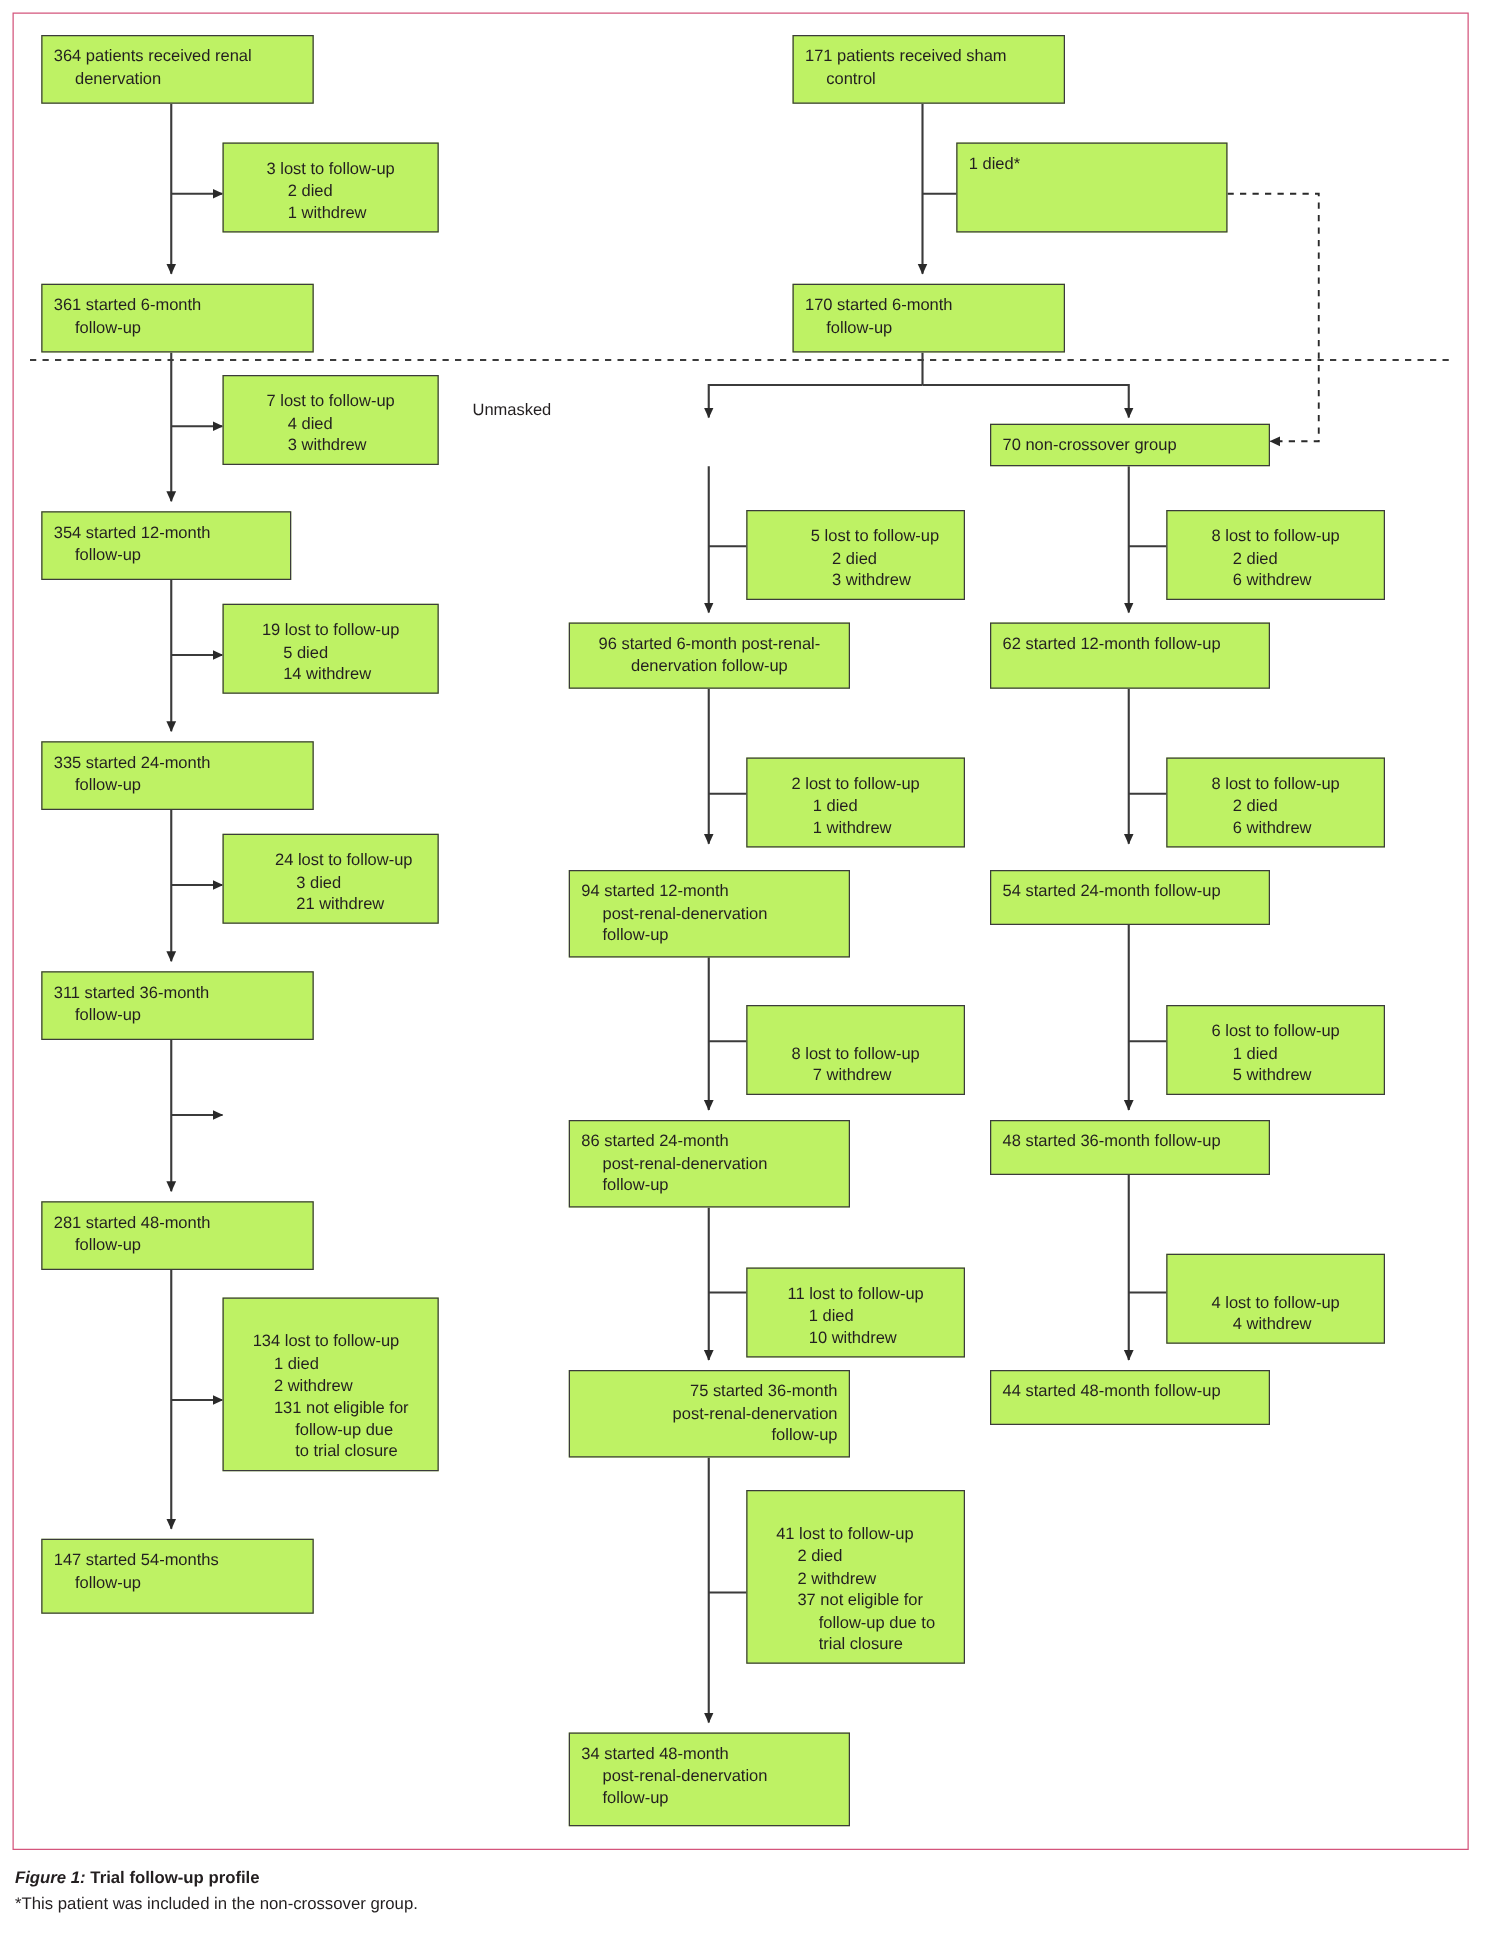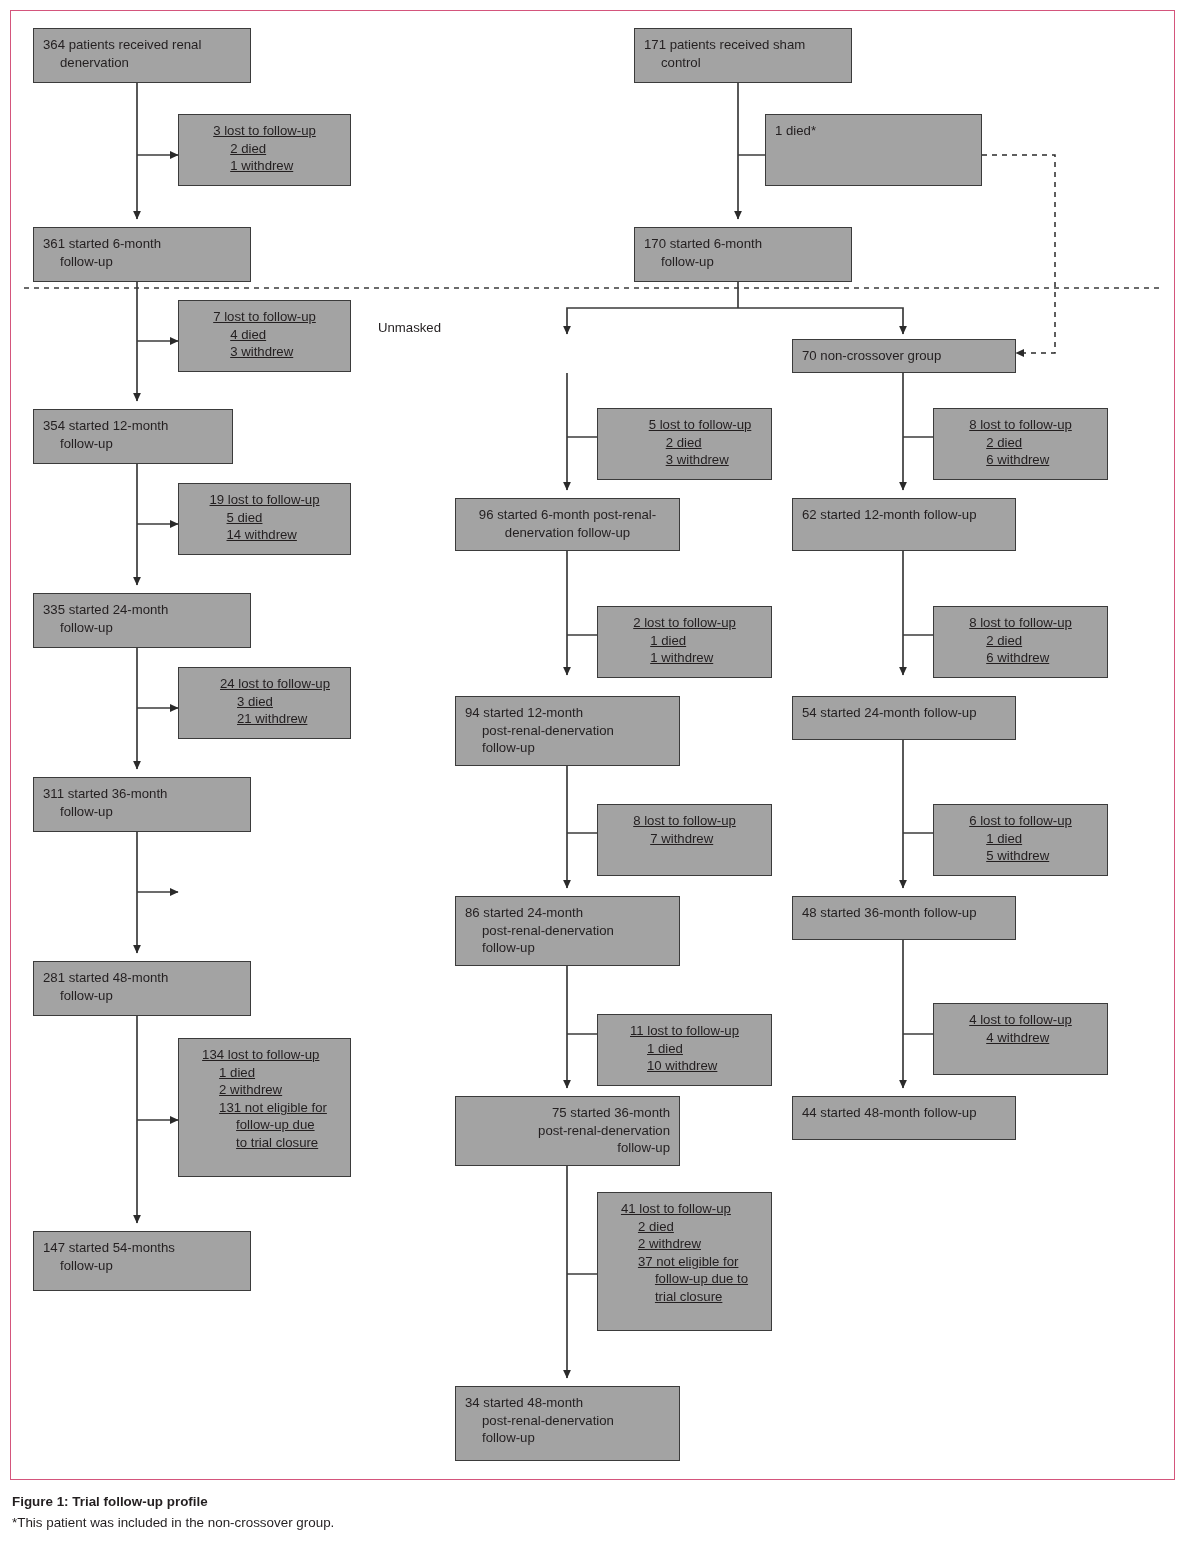--- a/index.html
+++ b/index.html
@@ -9,43 +9,43 @@
     color:#231f20;
   }
   #frame{
     position:absolute;left:10px;top:10px;width:1165px;height:1470px;
     border:1.2px solid #d4557c;box-sizing:border-box;background:#fff;
   }
   #canvas{position:absolute;left:0;top:0;width:1188px;height:1490px;}
   svg#wires{position:absolute;left:0;top:0;width:1188px;height:1490px;pointer-events:none;}
   .box{
     position:absolute;box-sizing:border-box;
-    border:1.4px solid #3b3b3b;background:#a3a3a3;
+    border:1.4px solid #3b3b3b;background:#bef264;
     font-size:13.2px;line-height:17.6px;color:#231f20;
     padding:7px 9px 6px 9px;
   }
   
   .box .ln{display:block;white-space:pre;}
   .box.trunk .ln+.ln{padding-left:17px;}
   
   .box.side{text-align:left;}
   .box.side .ln{padding-left:0;}
   .box.side.hang .ln.sub{padding-left:17px;}
   .box.side.hang .ln.sub2{padding-left:34px;}
   .box.side .inner{display:inline-block;text-align:left;}
-  .box.side{display:flex;align-items:flex-start;justify-content:center;padding-top:7px;text-decoration:underline;}
+  .box.side{display:flex;align-items:flex-end;justify-content:center;padding-top:7px;}
   .box.sidetop{align-items:flex-start;}
   .unmasked-label{
     position:absolute;font-size:13.2px;color:#231f20;white-space:nowrap;
   }
   #caption{
     position:absolute;left:12px;top:1492px;width:1160px;
     font-size:13.4px;line-height:20px;color:#231f20;
   }
-  #caption .fig{font-weight:bold;}
+  #caption .fig{font-style:italic;font-weight:bold;}
   #caption .ttl{font-weight:bold;}
   #caption .note{display:block;margin-top:1px;}
 </style>
 </head>
 <body>
 
 <div id="frame"></div>
 
 <div id="canvas">
 

